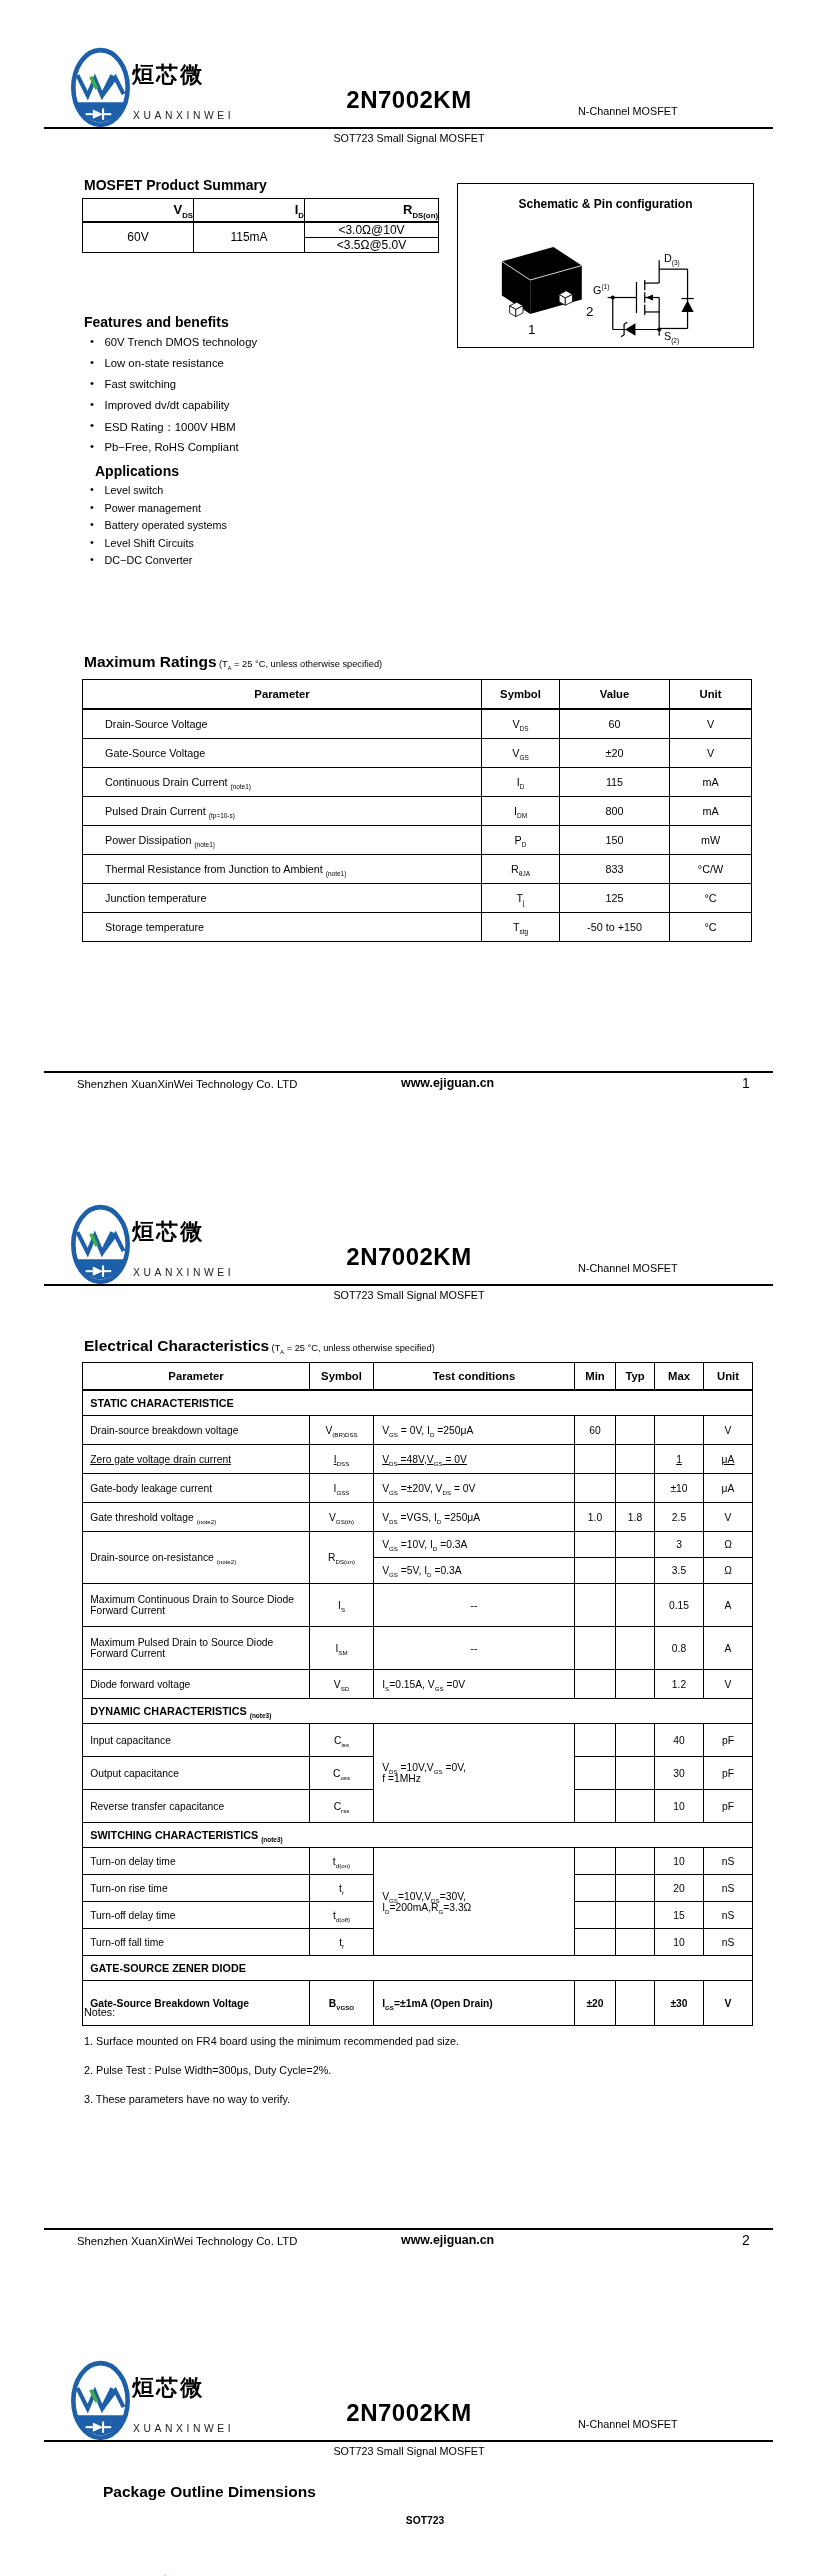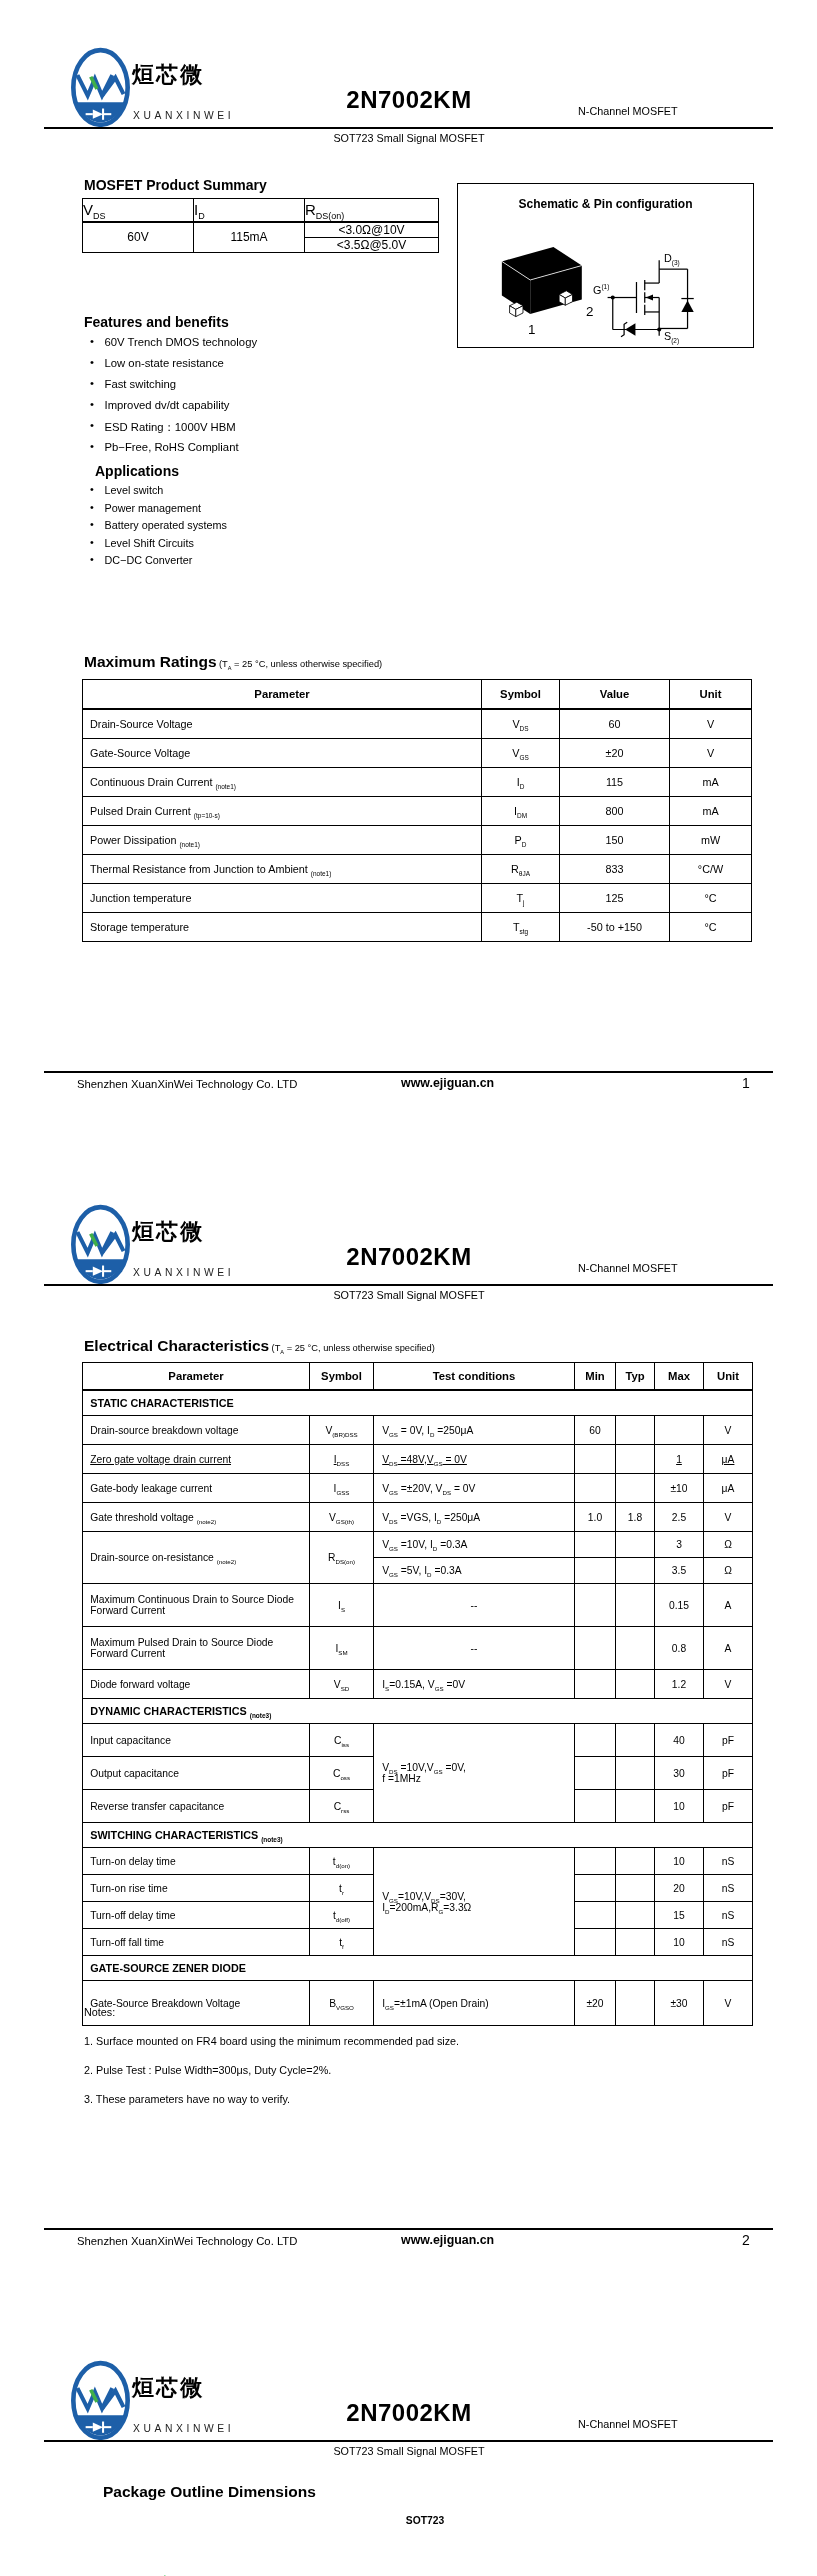--- a/index.html
+++ b/index.html
@@ -25,38 +25,38 @@
   h2.sec { margin:0; font-size:14px; font-weight:bold; }
   .cond { font-size:9.3px; font-weight:normal; }
 
   sub { font-size:0.6em; line-height:0; }
   sup { font-size:0.6em; line-height:0; }
 
   table { border-collapse:collapse; table-layout:fixed; }
   th, td { border:1px solid #000; padding:0; }
 
   
-  .t-sum th { font-size:15px; font-weight:normal; text-align:left; height:21.6px; border-bottom:2.6px solid #000; }
+  .t-sum th { font-size:13px; font-weight:bold; text-align:right; height:21.6px; border-bottom:2.6px solid #000; }
   .t-sum td { font-size:12px; text-align:center; }
 
   
   .schem-box { position:absolute; left:457px; top:183px; width:295px; height:163px; border:1px solid #000; }
   .schem-title { position:absolute; left:0; top:13.4px; width:100%; text-align:center; font-size:12px; font-weight:bold; }
   .pinlab { position:absolute; font-size:13.4px; }
   .netlab { position:absolute; font-size:10.8px; }
 
   
   .blist { position:absolute; }
   .bitem { position:relative; padding-left:15.5px; }
   .bitem .dot { position:absolute; left:1px; top:-1px; }
 
   
   .t-max th { font-size:11.3px; font-weight:bold; text-align:center; height:28px; border-bottom:2.6px solid #000; }
   .t-max td { font-size:10.8px; text-align:center; height:28px; }
-  .t-max td.p { text-align:left; padding-left:7px; }
+  .t-max td.p { text-align:left; padding-left:22px; }
 
   
   .t-elec th { font-size:11.3px; font-weight:bold; text-align:center; height:26px; border-bottom:2.1px solid #000; }
   .t-elec td { font-size:10.3px; text-align:center; }
   .t-elec td.p { text-align:left; padding-left:7.2px; }
   .t-elec td.c { text-align:left; padding-left:8.2px; }
   .t-elec td.secrow { text-align:left; padding-left:7.2px; font-size:10.8px; font-weight:bold; height:24px; }
 
   
   .notes { position:absolute; left:84px; top:849px; font-size:10.8px; }
@@ -461,21 +461,21 @@
       <td class="p">Turn-off fall time</td>
           <td>t<sub>f</sub></td>
       <td></td>
           <td></td>
           <td>10</td>
           <td>nS</td>
     </tr>
     <tr>
           <td class="secrow" colspan="7">GATE-SOURCE ZENER DIODE</td>
         </tr>
-    <tr style="height:45px;">
+    <tr style="height:45px;font-weight:bold;">
       <td class="p">Gate-Source Breakdown Voltage</td>
           <td>B<sub>VGSO</sub></td>
           <td class="c">I<sub>GS</sub>=±1mA (Open Drain)</td>
       <td>±20</td>
           <td></td>
           <td>±30</td>
           <td>V</td>
     </tr>
   </tbody>
     </table>

